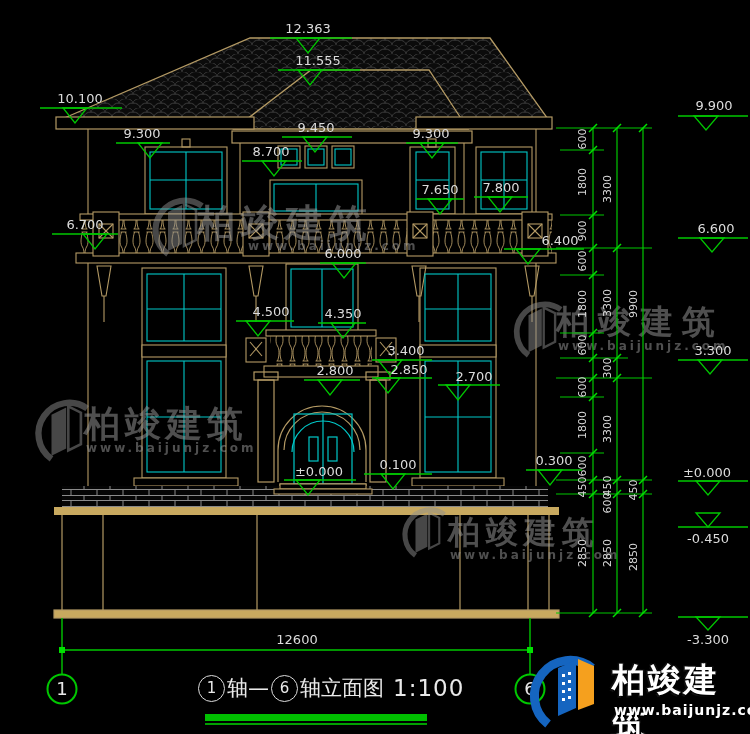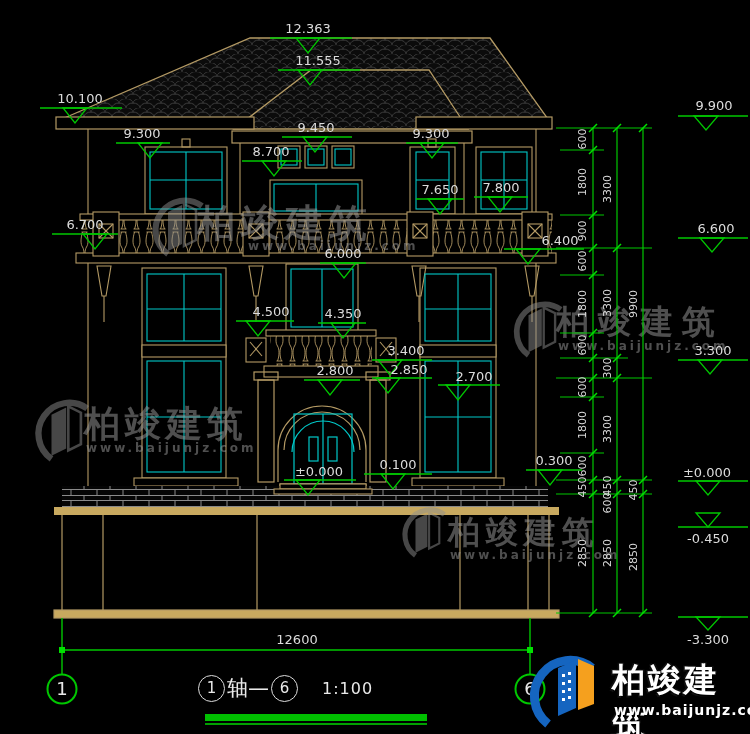--- a/index.html
+++ b/index.html
@@ -9,21 +9,21 @@
   .lv{fill:#dcdcdc;font-size:13px;text-anchor:middle;}
   .dim{fill:#d8d8d8;font-size:11px;text-anchor:middle;}
   .wmt{fill:#9e9e9e;font-weight:bold;}
   .wmu{fill:#9e9e9e;font-weight:bold;font-size:12px;letter-spacing:3px;}
   
   #titlebar{position:absolute;left:196px;top:674px;display:flex;align-items:center;
             color:#e9e9e9;font-size:21px;white-space:nowrap;}
   .axcirc{display:inline-flex;align-items:center;justify-content:center;
           width:25px;height:25px;border:1.6px solid #dcdcdc;border-radius:50%;
           font-size:15px;margin:0 2px;}
-  #title-scale{margin-left:22px;font-size:16px;letter-spacing:1px;text-align:right;}
+  #title-scale{margin-left:9px;font-size:23px;letter-spacing:1px;text-align:right;}
   #title-underline{position:absolute;left:205px;top:714px;width:222px;height:7px;background:#00c000;}
   #title-underline2{position:absolute;left:205px;top:723px;width:222px;height:2px;background:#00a000;}
   
   #brand-name{position:absolute;left:612px;top:658px;font-size:33px;font-weight:bold;color:#fff;
       letter-spacing:3px;
       text-shadow:2px 2px 0 #000,-1.5px -1.5px 0 #111,1.5px -1.5px 0 #111,-1.5px 1.5px 0 #111,3px 3px 1px #000;}
   #brand-url{position:absolute;left:614px;top:702px;font-size:14px;font-weight:bold;color:#fff;
       letter-spacing:1px;text-shadow:1.5px 1.5px 0 #000;}
 </style>
 </head>
@@ -456,20 +456,21 @@
     </g>
     <polygon points="60,7 76,14 76,52 60,58" fill="#f5a01e"></polygon>
   </g>
 </svg>
 
 
 <div id="titlebar">
   <span class="axcirc">1</span>
       <span>轴—</span>
       <span class="axcirc">6</span>
+      <span>轴立面图</span>
       <span id="title-scale">1:100</span>
 </div>
 <div id="title-underline"></div>
 <div id="title-underline2"></div>
 
 
 <div id="brand-name">柏竣建筑</div>
 <div id="brand-url">www.baijunjz.com</div>
 
 </div>

